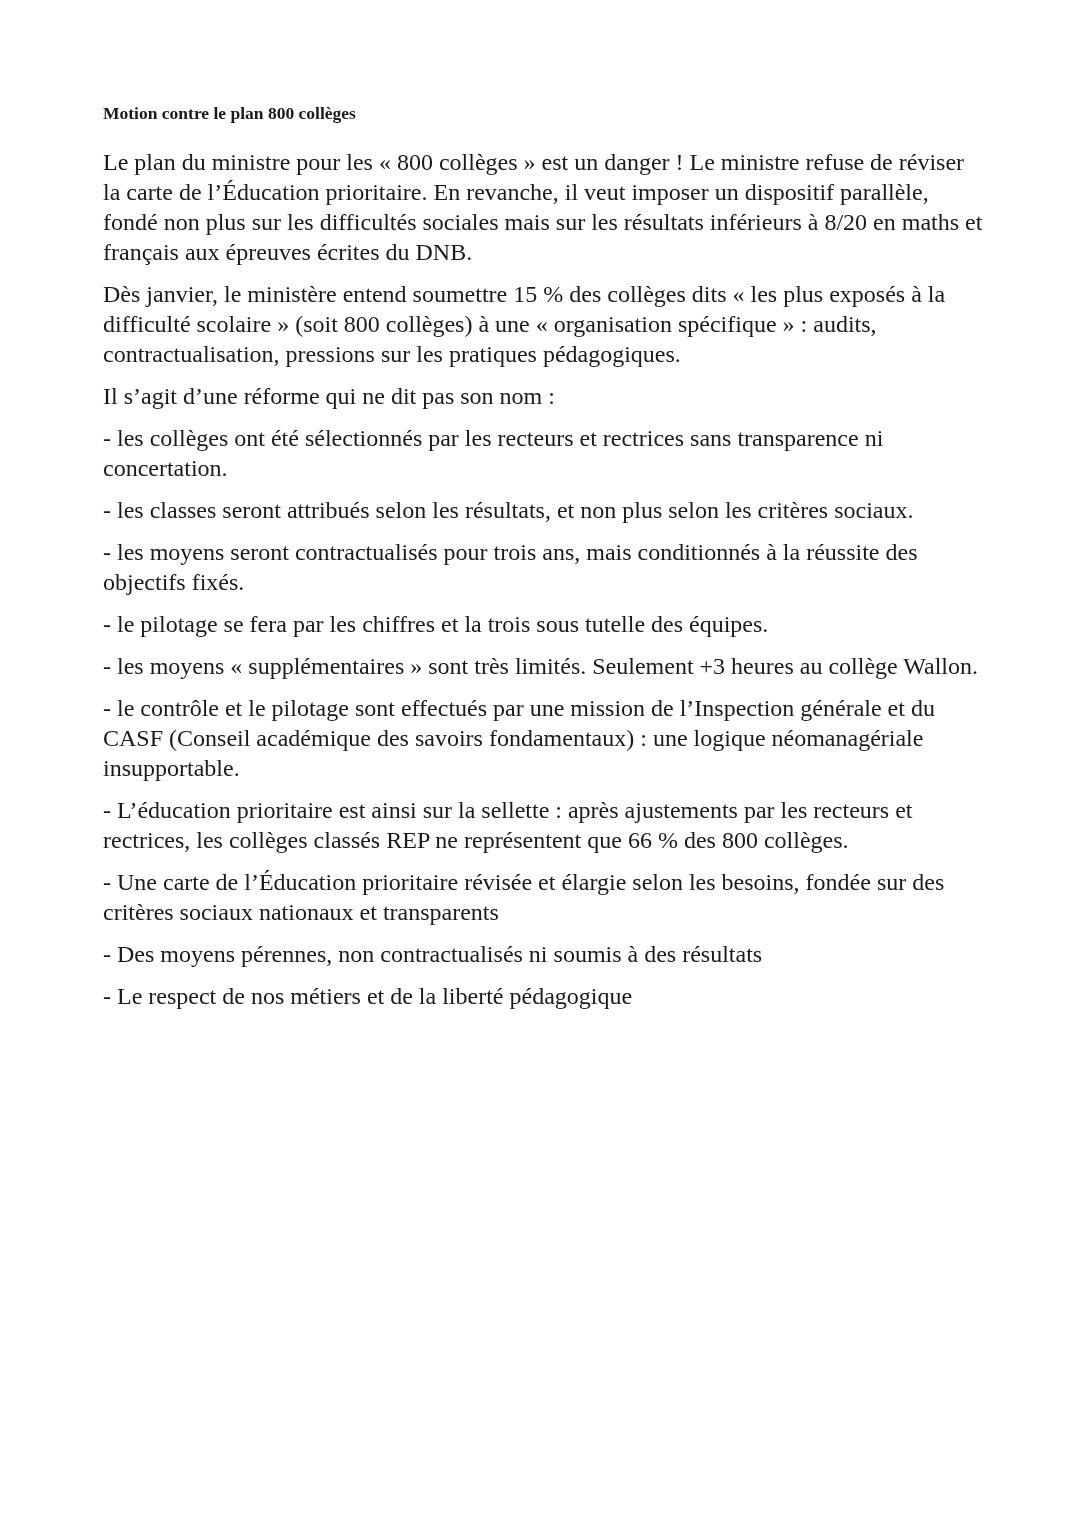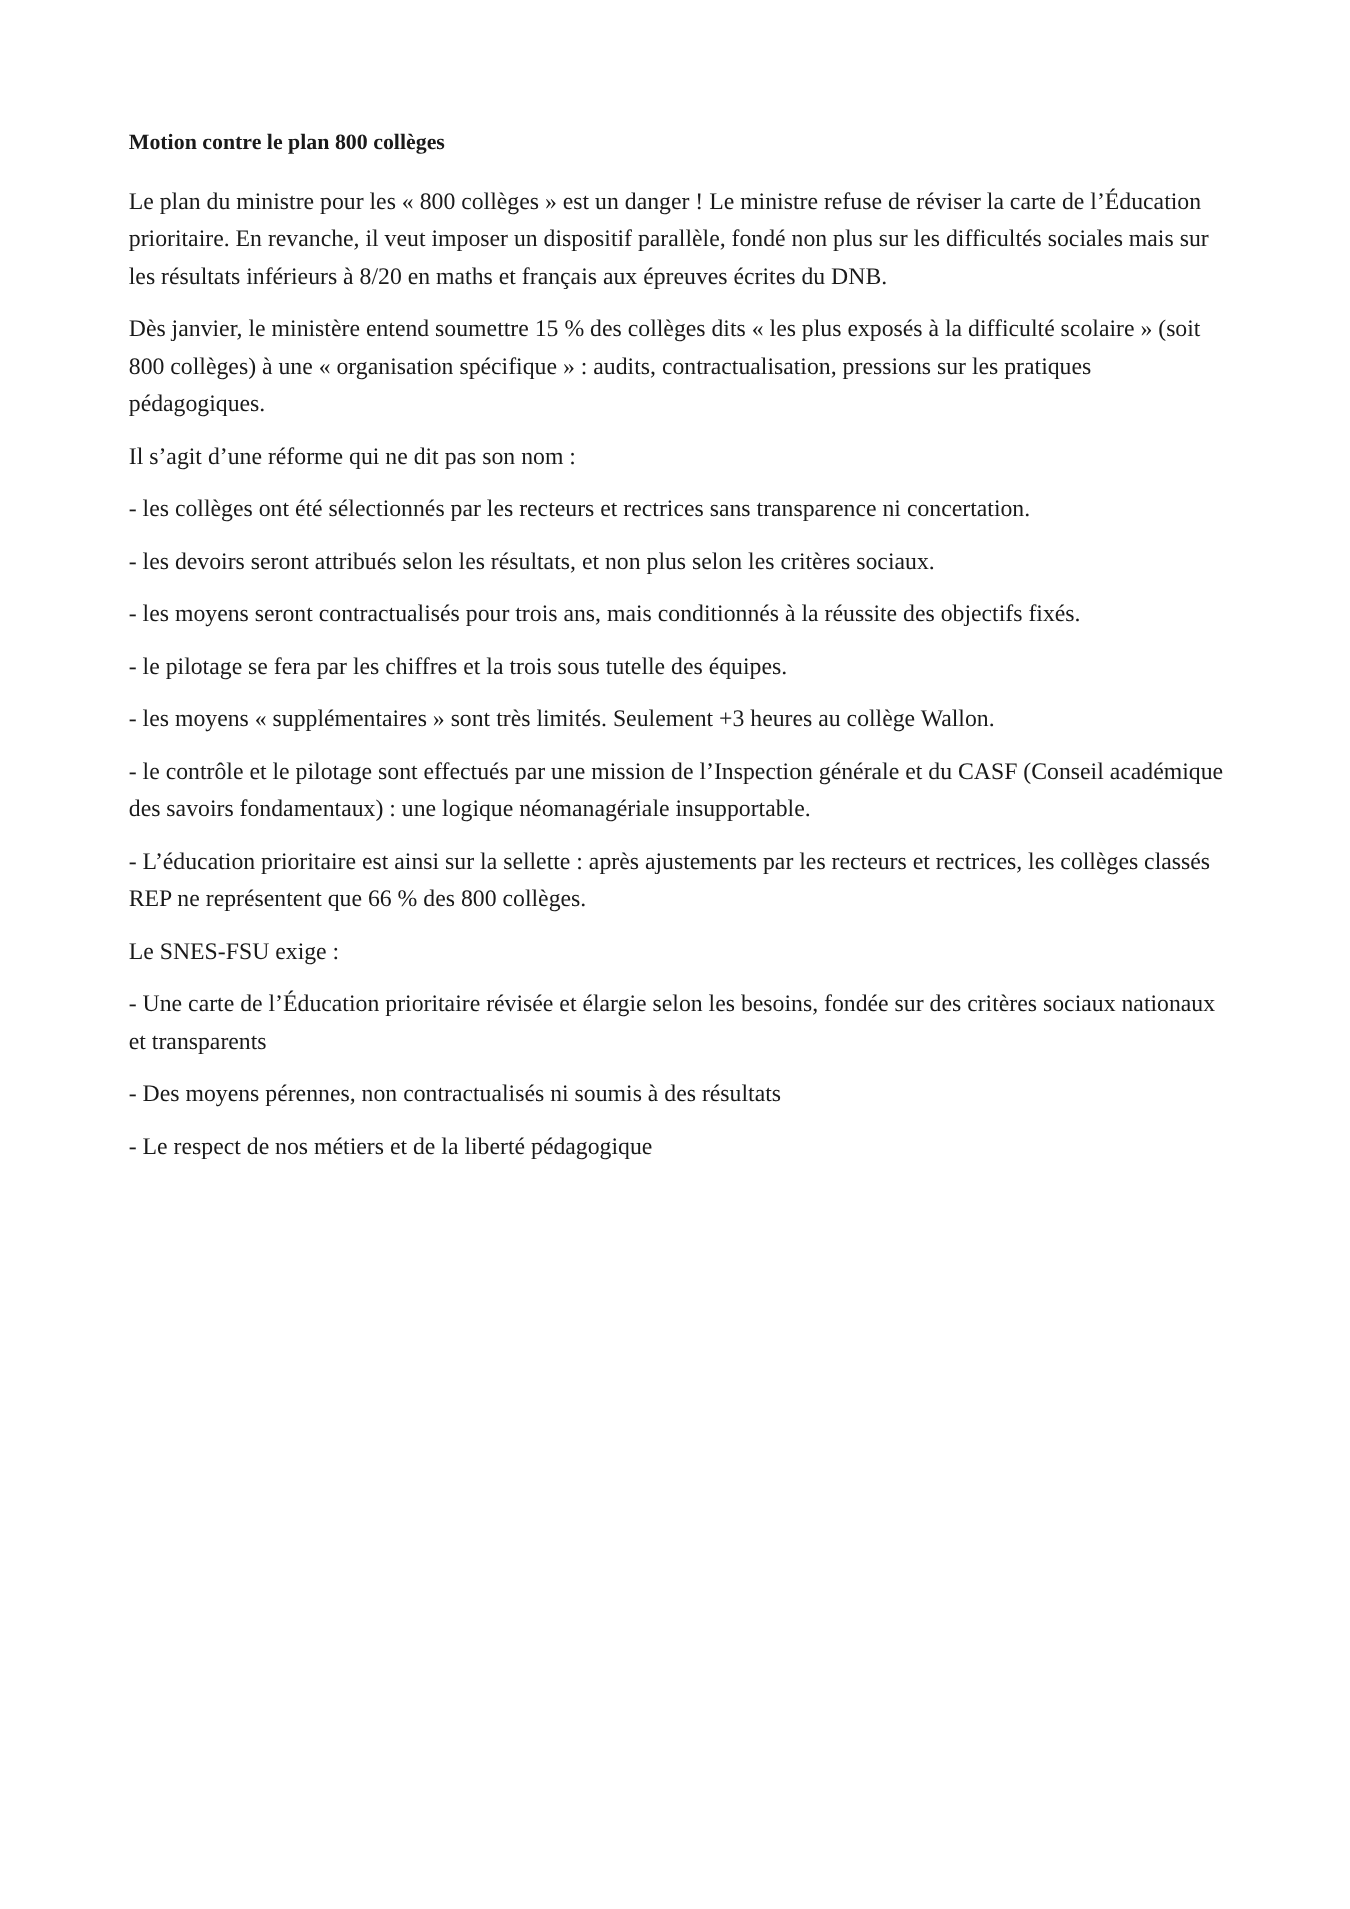--- a/index.html
+++ b/index.html
@@ -21,45 +21,44 @@
   .doc-body {
     width: 880px;
   }
   .doc-title {
     font-size: 17.5px;
     font-weight: bold;
     line-height: 30px;
     margin: 0 0 19px 0;
   }
   .doc-body p {
-    font-size: 19px;
+    font-size: 24px;
     font-weight: normal;
     line-height: 30px;
     margin: 0 0 12px 0;
     text-align: left;
   }
 </style>
 </head>
 <body>
 
 <div class="page">
   <div class="doc-body">
     <h1 class="doc-title">Motion contre le plan 800 collèges</h1>
 
     <p>Le plan du ministre pour les « 800 collèges » est un danger ! Le ministre refuse de réviser la carte de l’Éducation prioritaire. En revanche, il veut imposer un dispositif parallèle, fondé non plus sur les difficultés sociales mais sur les résultats inférieurs à 8/20 en maths et français aux épreuves écrites du DNB.</p>
     <p>Dès janvier, le ministère entend soumettre 15 % des collèges dits « les plus exposés à la difficulté scolaire » (soit 800 collèges) à une « organisation spécifique » : audits, contractualisation, pressions sur les pratiques pédagogiques.</p>
     <p>Il s’agit d’une réforme qui ne dit pas son nom :</p>
 
     <p>- les collèges ont été sélectionnés par les recteurs et rectrices sans transparence ni concertation.</p>
-    <p>- les devoirs seront attribués selon les résultats, et non plus selon les critères sociaux.</p>
+    <p>- les classes seront attribués selon les résultats, et non plus selon les critères sociaux.</p>
     <p>- les moyens seront contractualisés pour trois ans, mais conditionnés à la réussite des objectifs fixés.</p>
     <p>- le pilotage se fera par les chiffres et la trois sous tutelle des équipes.</p>
     <p>- les moyens « supplémentaires » sont très limités. Seulement +3 heures au collège Wallon.</p>
     <p>- le contrôle et le pilotage sont effectués par une mission de l’Inspection générale et du CASF (Conseil académique des savoirs fondamentaux) : une logique néomanagériale insupportable.</p>
     <p>- L’éducation prioritaire est ainsi sur la sellette : après ajustements par les recteurs et rectrices, les collèges classés REP ne représentent que 66 % des 800 collèges.</p>
 
-    <p>Le SNES-FSU exige :</p>
 
     <p>- Une carte de l’Éducation prioritaire révisée et élargie selon les besoins, fondée sur des critères sociaux nationaux et transparents</p>
     <p>- Des moyens pérennes, non contractualisés ni soumis à des résultats</p>
     <p>- Le respect de nos métiers et de la liberté pédagogique</p>
   </div>
 </div>
 
 </body></html>

